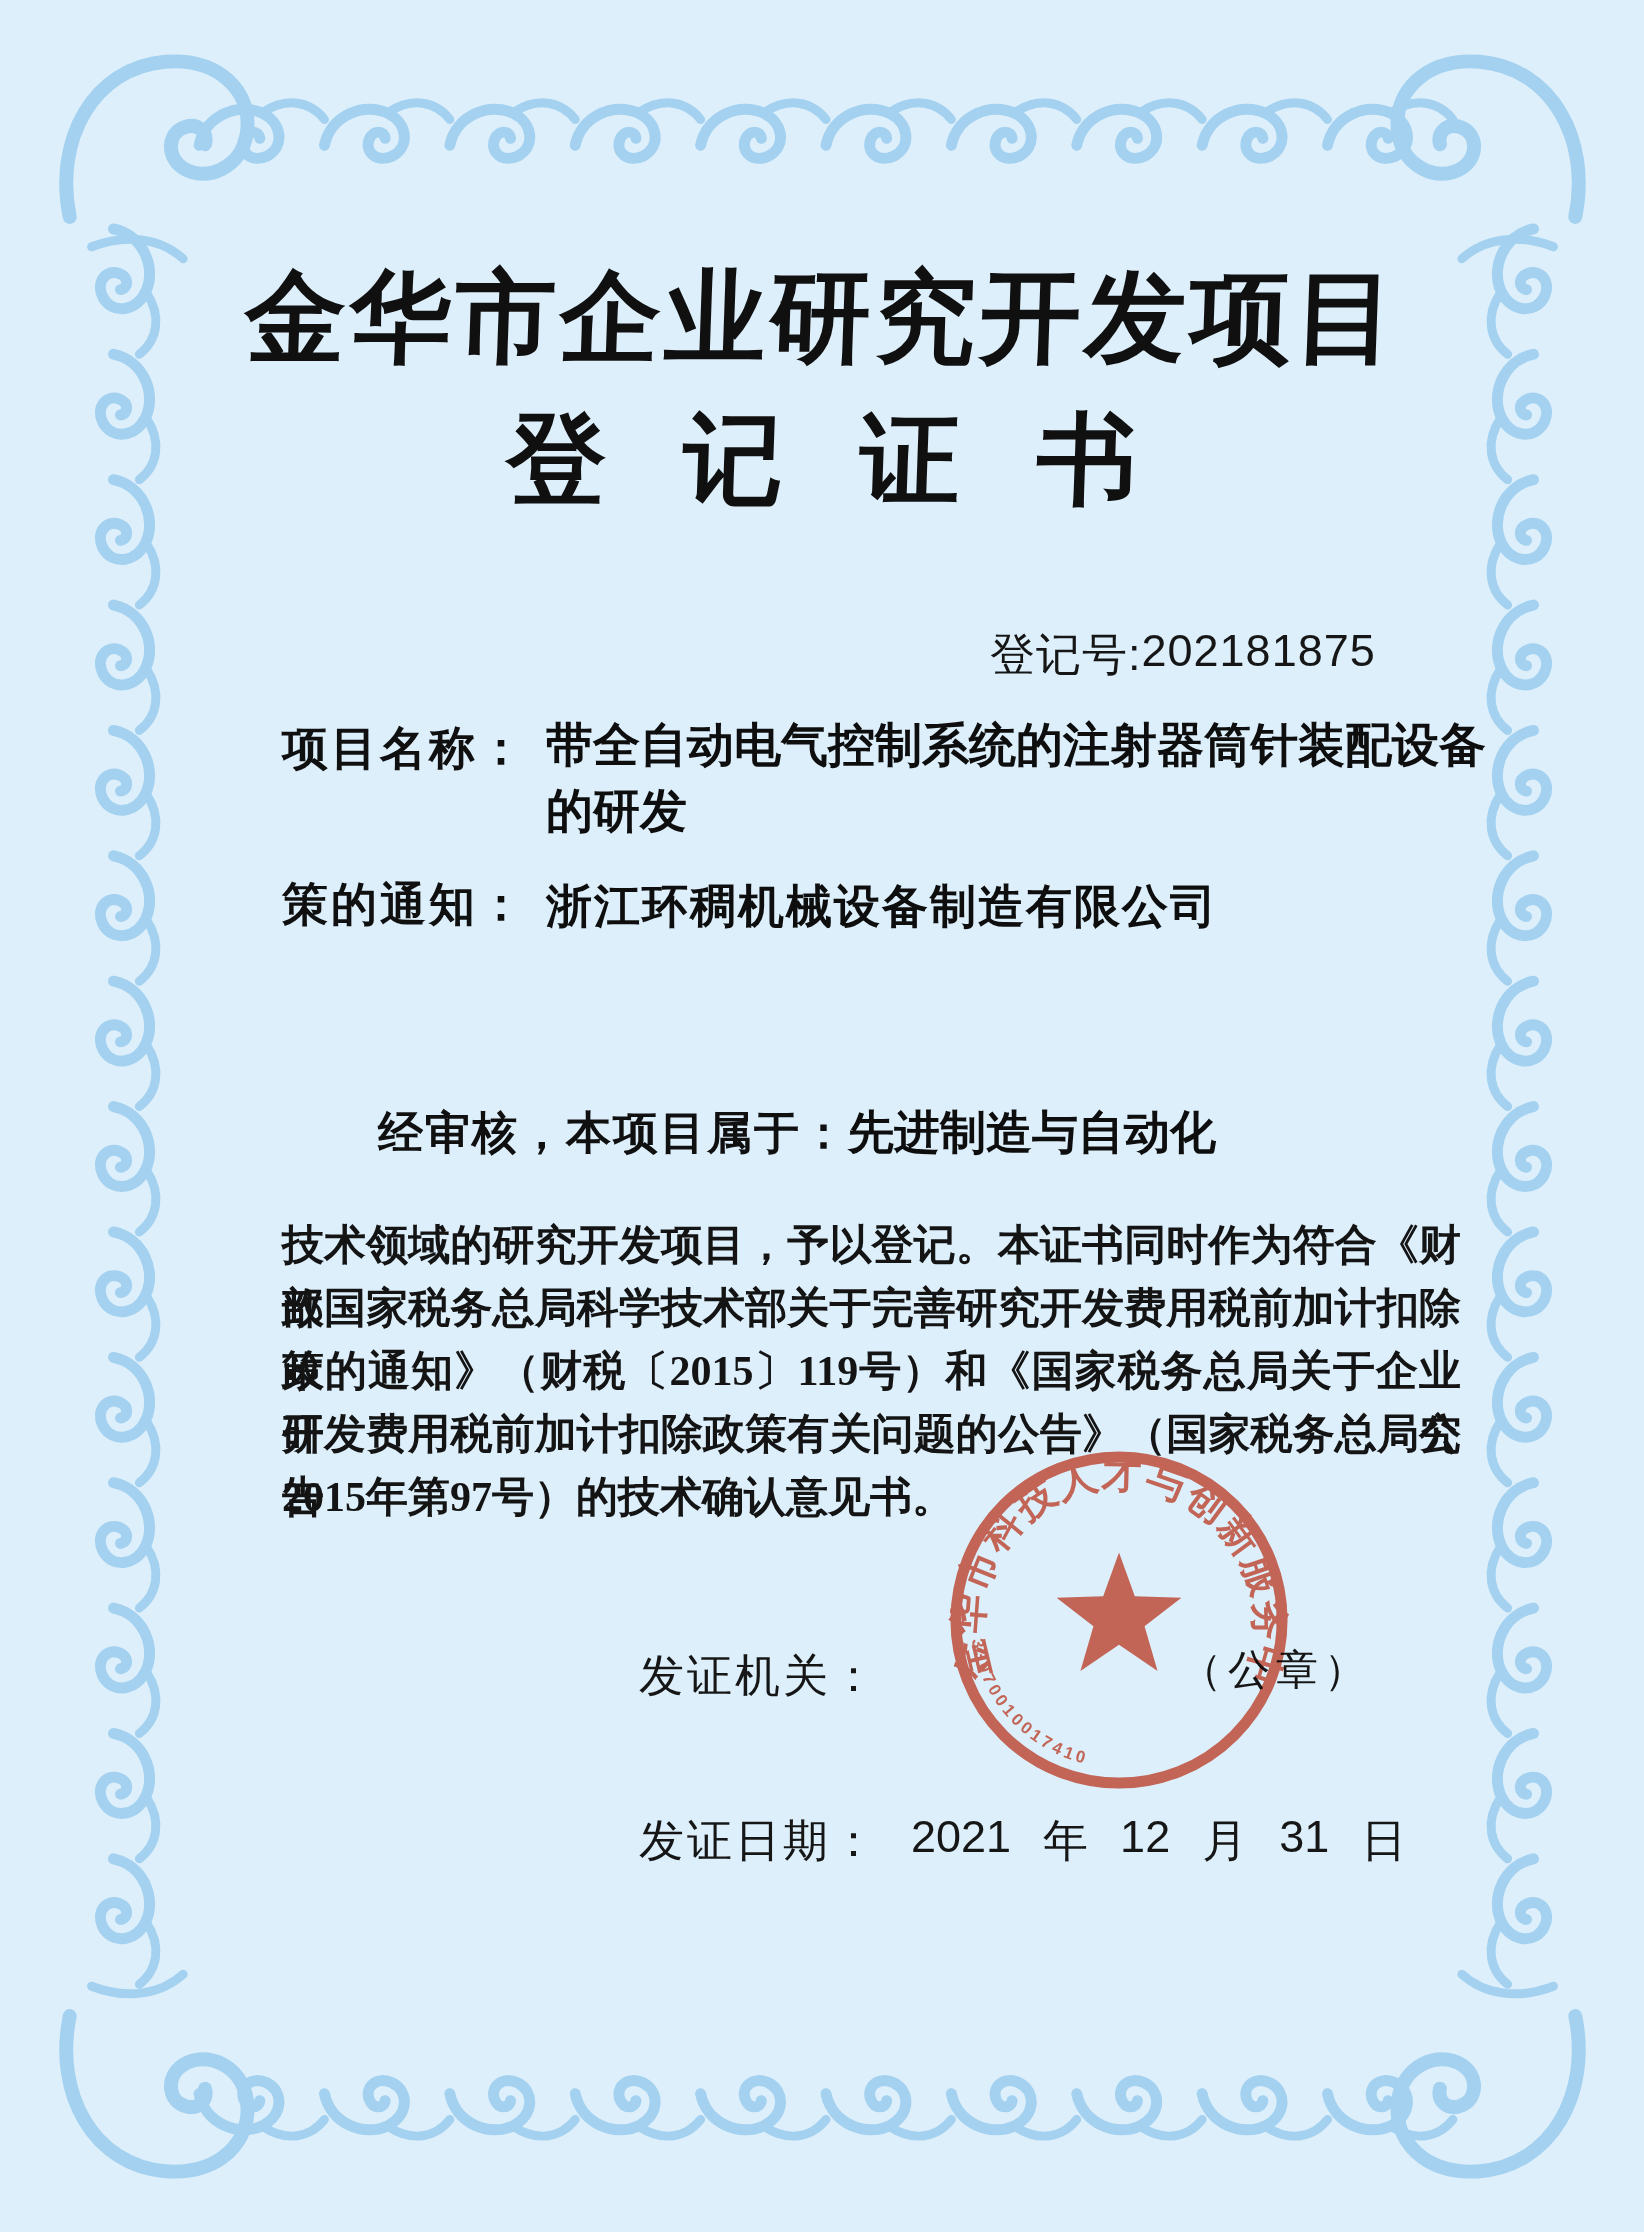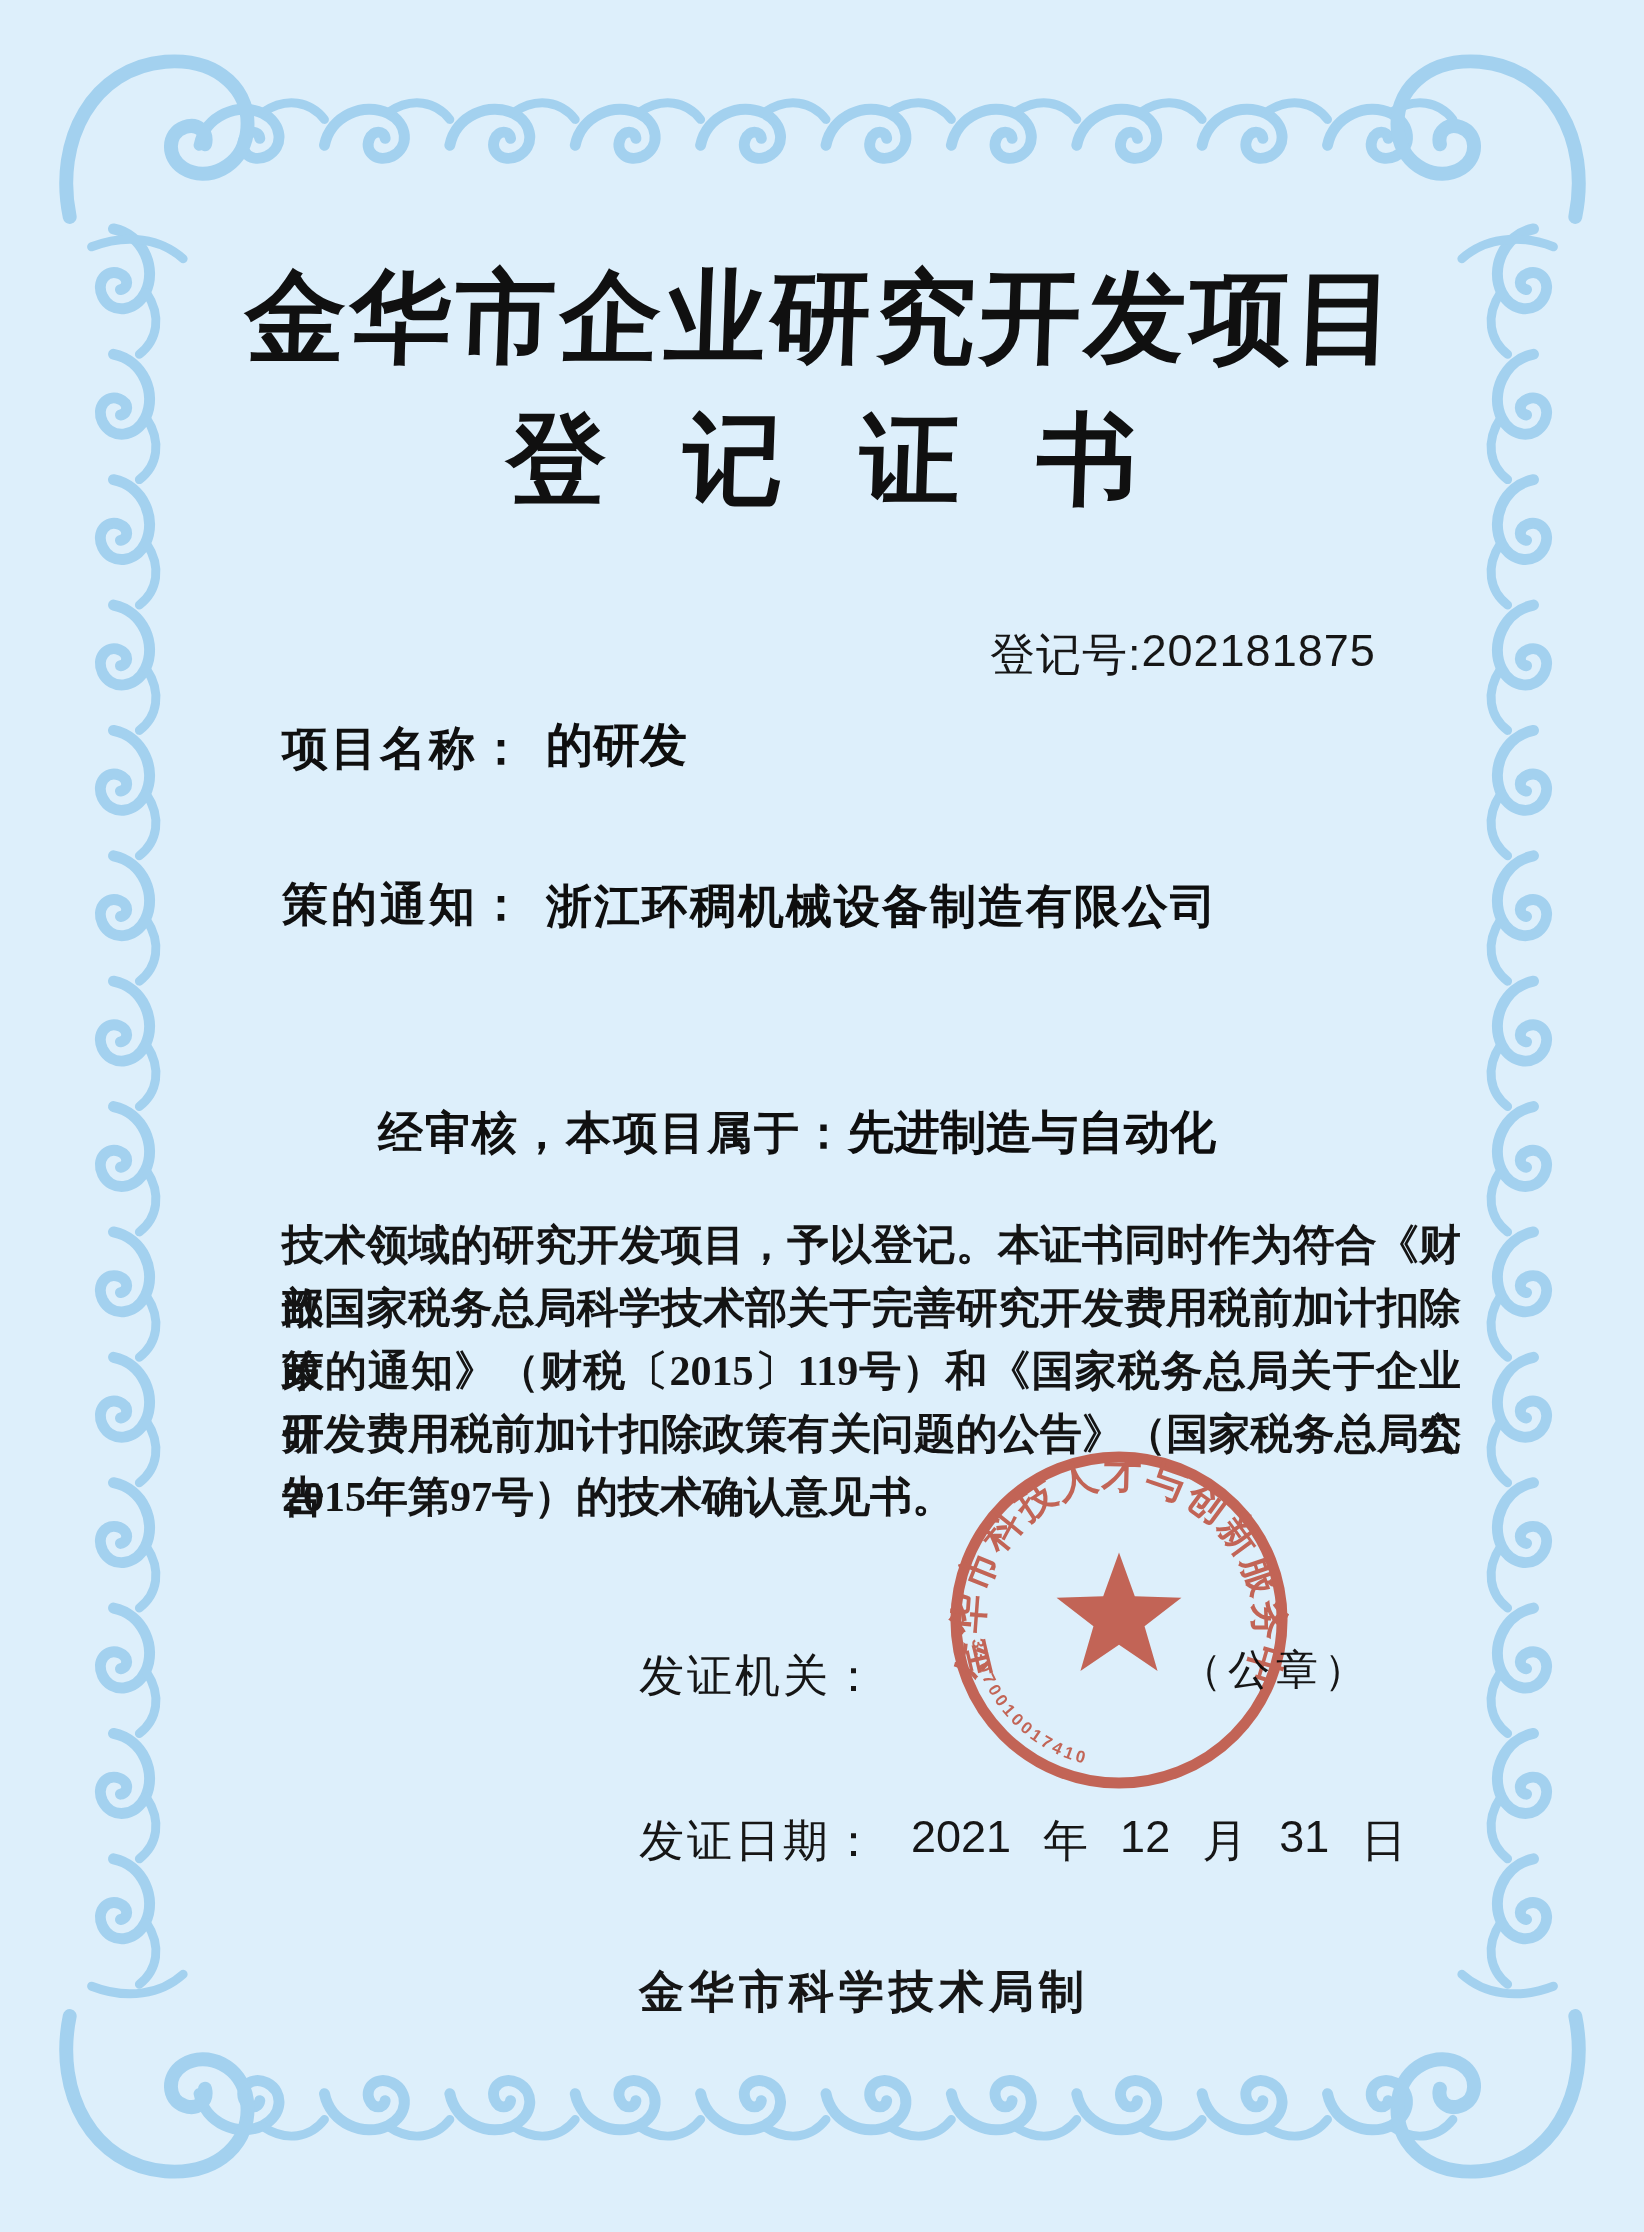--- a/index.html
+++ b/index.html
@@ -147,20 +147,21 @@
   <div class="abs title title-1">金华市企业研究开发项目</div>
   <div class="abs title title-2">登 记 证 书</div>
 
   <div class="abs regno">
     <span>登记号:</span>
     <span>202181875</span>
   </div>
 
   <div class="abs field-label lbl-project">项目名称：</div>
   <div class="abs field-value val-project">
+    <div>带全自动电气控制系统的注射器筒针装配设备</div>
     <div>的研发</div>
   </div>
 
   <div class="abs field-label lbl-undertaker">策的通知：</div>
   <div class="abs field-value val-undertaker">浙江环稠机械设备制造有限公司</div>
 
   <div class="abs review">
     <span class="field-label">经审核，本项目属于：</span>
     <span class="field-value">先进制造与自动化</span>
   </div>
@@ -179,21 +180,20 @@
   <div class="abs date-row">
     <span class="dl">发证日期：</span>
     <span>2021</span>
     <span>年</span>
     <span>12</span>
     <span>月</span>
     <span>31</span>
     <span>日</span>
   </div>
 
-  <div class="abs made-by">金华市科学技术局制</div>
 
   <svg class="seal" viewBox="0 0 360 360" aria-hidden="true">
     <defs>
       <path id="sealNamePath" d="M 52,236 A 138,138 0 1 1 308,236" fill="none"></path>
       <path id="sealCodePath" d="M 32,200 A 150,150 0 0 0 166,328" fill="none"></path>
     </defs>
     <circle cx="180" cy="180" r="164" fill="none" stroke="#de604a" stroke-width="11"></circle>
     <path fill="#de604a" d="M180,112 L195.9,156.2 L242.8,157.6 L205.7,186.3 L218.8,231.4 L180,205 L141.2,231.4 L154.3,186.3 L117.2,157.6 L164.1,156.2 Z"></path>
     <text font-size="40" letter-spacing="2" fill="#de604a">
       <textPath href="#sealNamePath">金华市科技人才与创新服务中心</textPath>

